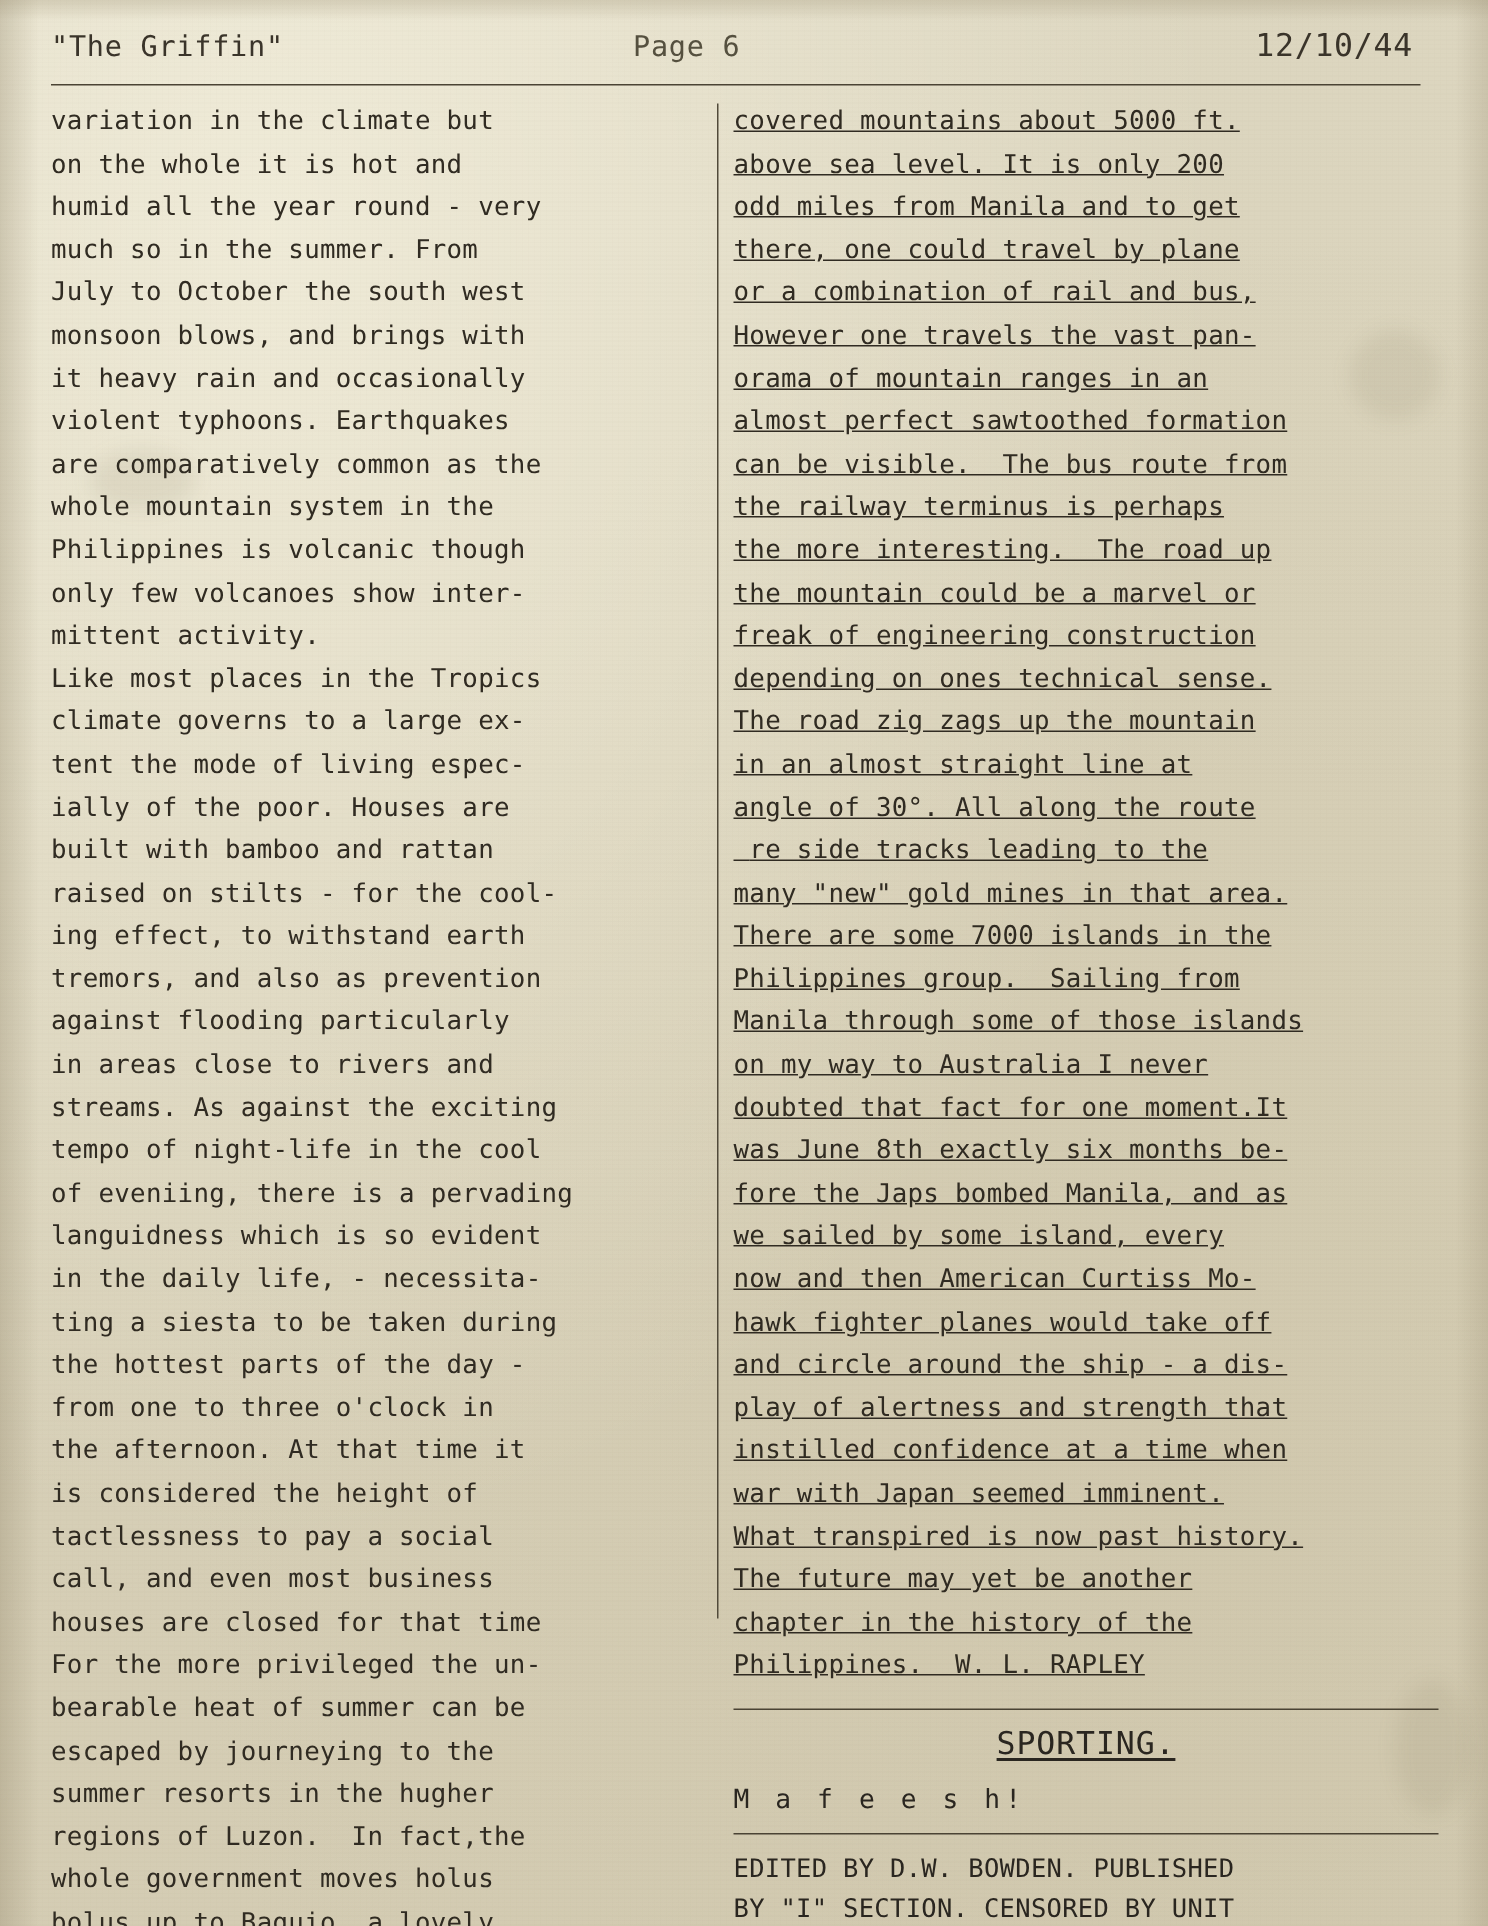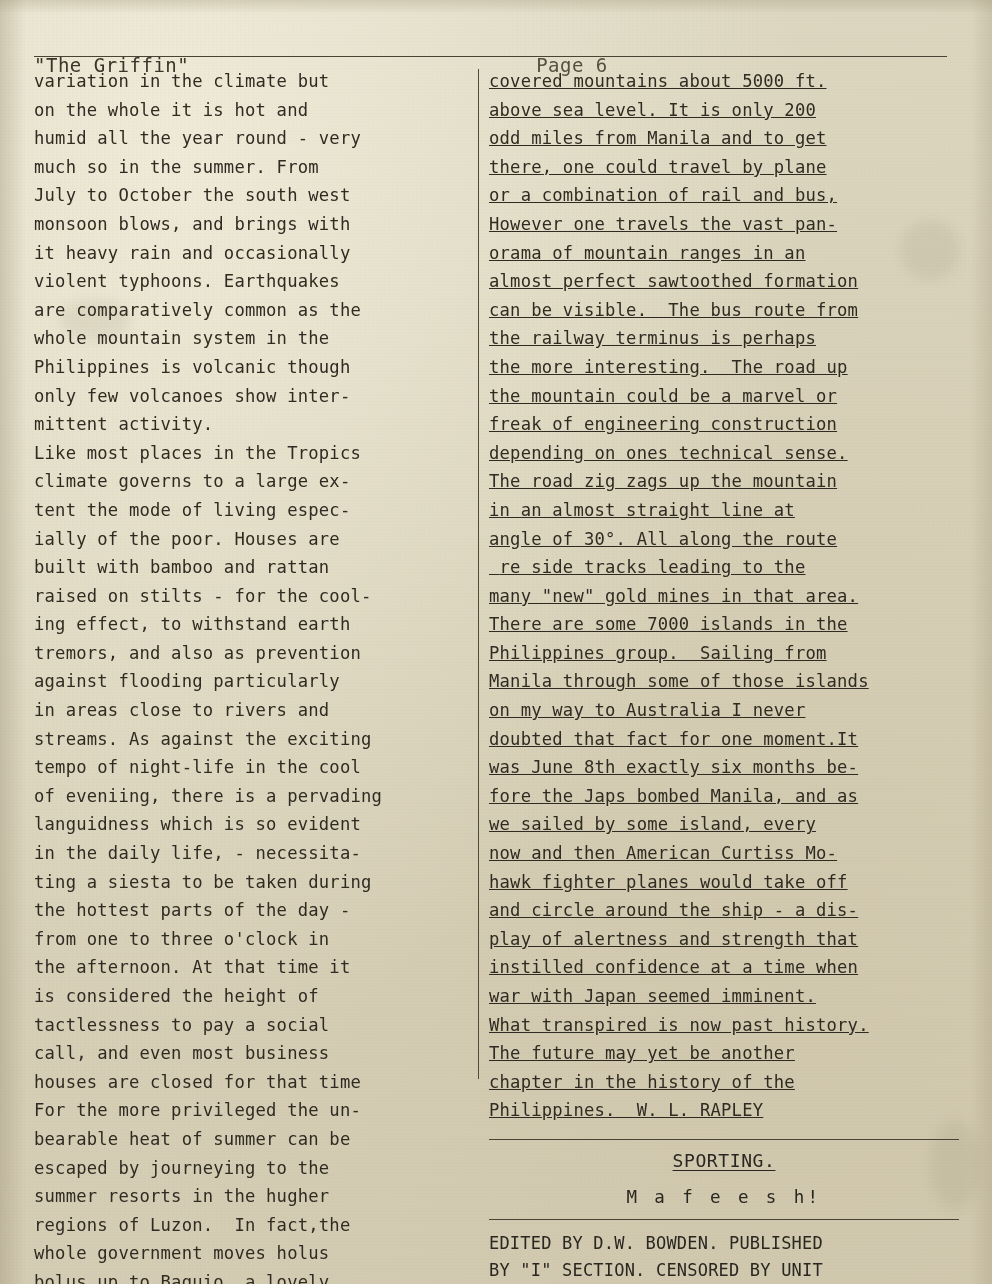--- a/index.html
+++ b/index.html
@@ -65,24 +65,23 @@
     font-size: 19px;
     letter-spacing: .5px;
     color: #3a342a;
     height: 34px;
   }
   .masthead .title {
     width: 330px;
   }
   .masthead .pageno {
     width: 300px;
-    text-align: center;
+    text-align: left;
     padding-left: 58px;
     color: #55503f;
-    margin-top: 36px;
   }
   .masthead .date {
     flex: 1;
     text-align: right;
     padding-right: 22px;
     font-size: 21px;
   }
 
   .rule {
     border: 0;
@@ -123,27 +122,27 @@
     margin-top: 14px;
     width: 470px;
   }
   .hr-thin {
     border: 0;
     border-top: 1.5px solid #4a4334;
     margin: 8px 0 10px 0;
   }
   .sporting-title {
     text-align: center;
-    font-size: 18px;
+    font-size: 21px;
     letter-spacing: .6px;
     text-decoration: underline;
     text-underline-offset: 3px;
   }
   .mafeesh {
-    text-align: center;
+    text-align: left;
     font-size: 17.5px;
     letter-spacing: 3.4px;
     margin: 16px 0 12px 0;
   }
   .colophon {
     font-size: 17px;
     line-height: 27px;
     white-space: pre-wrap;
     letter-spacing: .2px;
   }
@@ -168,20 +167,21 @@
 
   <div class="smudge" style="left:60px; top:300px; width:70px; height:40px;"></div>
   <div class="smudge" style="left:900px; top:220px; width:60px; height:60px;"></div>
   <div class="smudge" style="left:930px; top:1120px; width:50px; height:90px;"></div>
 
   <div class="content">
 
     <div class="masthead">
       <div class="title">"The Griffin"</div>
       <div class="pageno">Page 6</div>
+      <div class="date">12/10/44</div>
     </div>
 
     <hr class="rule">
 
     <div class="columns">
       <div class="col col-left">variation in the climate but
 on the whole it is hot and
 humid all the year round - very
 much so in the summer. From
 July to October the south west

